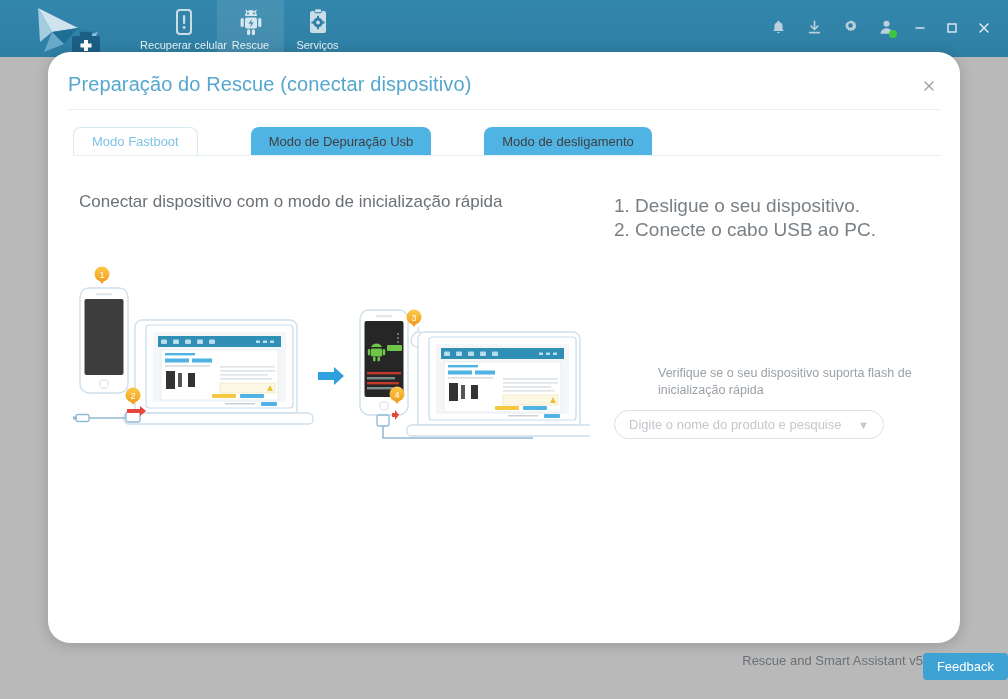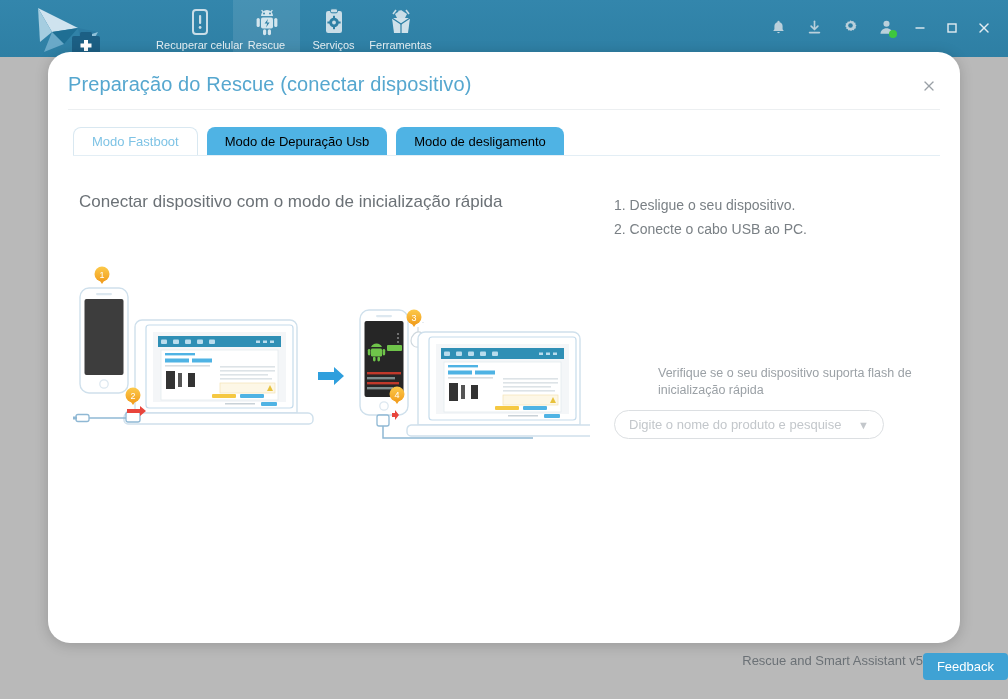--- a/index.html
+++ b/index.html
@@ -14,21 +14,21 @@
   
   .app-header {
     position: absolute; left: 0; top: 0; width: 1008px; height: 57px;
     background: linear-gradient(180deg, #3386ac 0%, #2e7fa4 100%);
     overflow: hidden;
   }
   .logo {
     position: absolute; left: 18px; top: 2px; width: 105px; height: 55px;
   }
   .nav {
-    position: absolute; left: 166px; top: 0; height: 57px;
+    position: absolute; left: 150px; top: 0; height: 57px;
     display: flex; align-items: flex-start;
   }
   .nav-item {
     width: 67px; height: 57px;
     display: flex; flex-direction: column; align-items: center;
     justify-content: flex-start; padding-top: 7px;
     cursor: pointer;
   }
   .nav-item.active { background: rgba(255,255,255,0.10); }
   .nav-icon { width: 30px; height: 30px; opacity: .88; }
@@ -83,40 +83,40 @@
     position: absolute; left: 25px; top: 75px;
     display: flex; align-items: flex-end; gap: 9px;
   }
   .tab {
     height: 28px; padding: 0 18px;
     display: flex; align-items: center; justify-content: center;
     border-radius: 8px 8px 0 0;
     font-size: 13px; cursor: pointer; white-space: nowrap;
   }
   .tab.inactive {
-    background: #4fb3e4; color: #000000;
+    background: #4fb3e4; color: #404040; margin-left: 44px;
   }
   .tab.active {
     background: #ffffff; color: #7ec3e5;
     border: 1px solid #d9e8f1; border-bottom: none;
     position: relative; z-index: 3;
   }
   .tabs-underline {
     position: absolute; left: 25px; top: 103px; width: 867px; height: 1px;
     background: #e3eef5;
   }
 
   
   .content-heading {
     position: absolute; left: 31px; top: 140px;
     font-size: 17px; color: #6b7176;
   }
   .steps {
     position: absolute; left: 566px; top: 142px; width: 300px;
-    font-size: 14px; line-height: 23.5px; color: #7a8085;
+    font-size: 19px; line-height: 23.5px; color: #7a8085;
   }
   .check-note {
     position: absolute; left: 566px; top: 313px; width: 290px;
     font-size: 12.5px; line-height: 17px; color: #9ba1a6; margin-left: 44px;
   }
   .product-select {
     position: absolute; left: 566px; top: 358px;
     width: 270px; height: 29px;
     border: 1px solid #dcdfe2; border-radius: 15px;
     background: #fff; cursor: pointer;
@@ -207,34 +207,20 @@
               <rect x="14" y="8.8" width="2" height="3"></rect>
               <rect x="14" y="19.2" width="2" height="3"></rect>
               <rect x="8.4" y="14.5" width="3" height="2"></rect>
               <rect x="18.6" y="14.5" width="3" height="2"></rect>
             </g>
           </svg>
         </span>
         <span class="nav-label">Serviços</span>
       </div>
 
-      <div class="nav-item">
-        <span class="nav-icon">
-          <svg width="30" height="30" viewBox="0 0 30 30">
-            <polygon points="15,3 21,7 19,11 11,11 9,7" fill="#dfeaf0"></polygon>
-            <polygon points="6,11 24,11 22,26 8,26" fill="#e6eff4"></polygon>
-            <polyline points="6,11 15,17 24,11" fill="none" stroke="#2e7fa4" stroke-width="1.2"></polyline>
-            <line x1="15" y1="17" x2="15" y2="26" stroke="#2e7fa4" stroke-width="1.2"></line>
-            <polygon points="13,3 17,8 11,8" fill="#dfeaf0"></polygon>
-            <line x1="20" y1="3" x2="23" y2="7" stroke="#dfeaf0" stroke-width="1.6"></line>
-            <line x1="10" y1="3" x2="7" y2="7" stroke="#dfeaf0" stroke-width="1.6"></line>
-          </svg>
-        </span>
-        <span class="nav-label">Ferramentas</span>
-      </div>
     </div>
 
     <div class="header-right">
       <div class="hdr-btn">
         <span>
           <svg width="17" height="17" viewBox="0 0 20 20" fill="#d3dee5">
             <path d="M10 2a1.3 1.3 0 0 1 1.3 1.3v.5A4.8 4.8 0 0 1 14.8 8.4V12l1.4 2.2H3.8L5.2 12V8.4A4.8 4.8 0 0 1 8.7 3.8v-.5A1.3 1.3 0 0 1 10 2z"></path>
             <path d="M8.3 15.4a1.75 1.75 0 0 0 3.4 0z"></path>
           </svg>
         </span>

